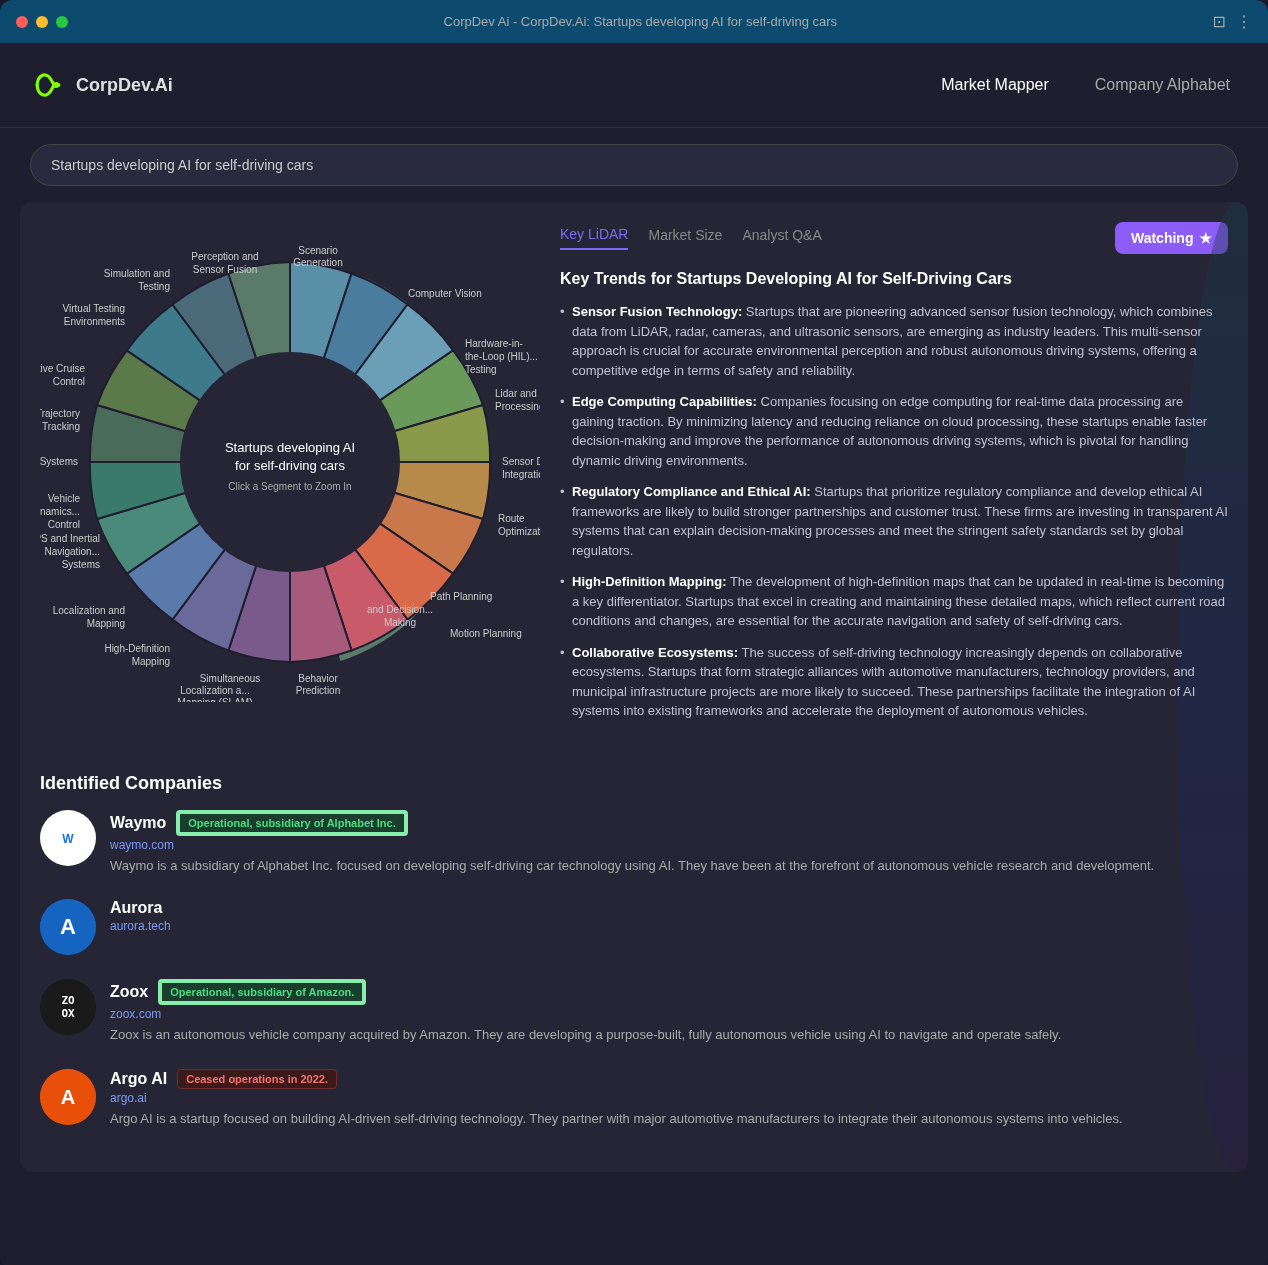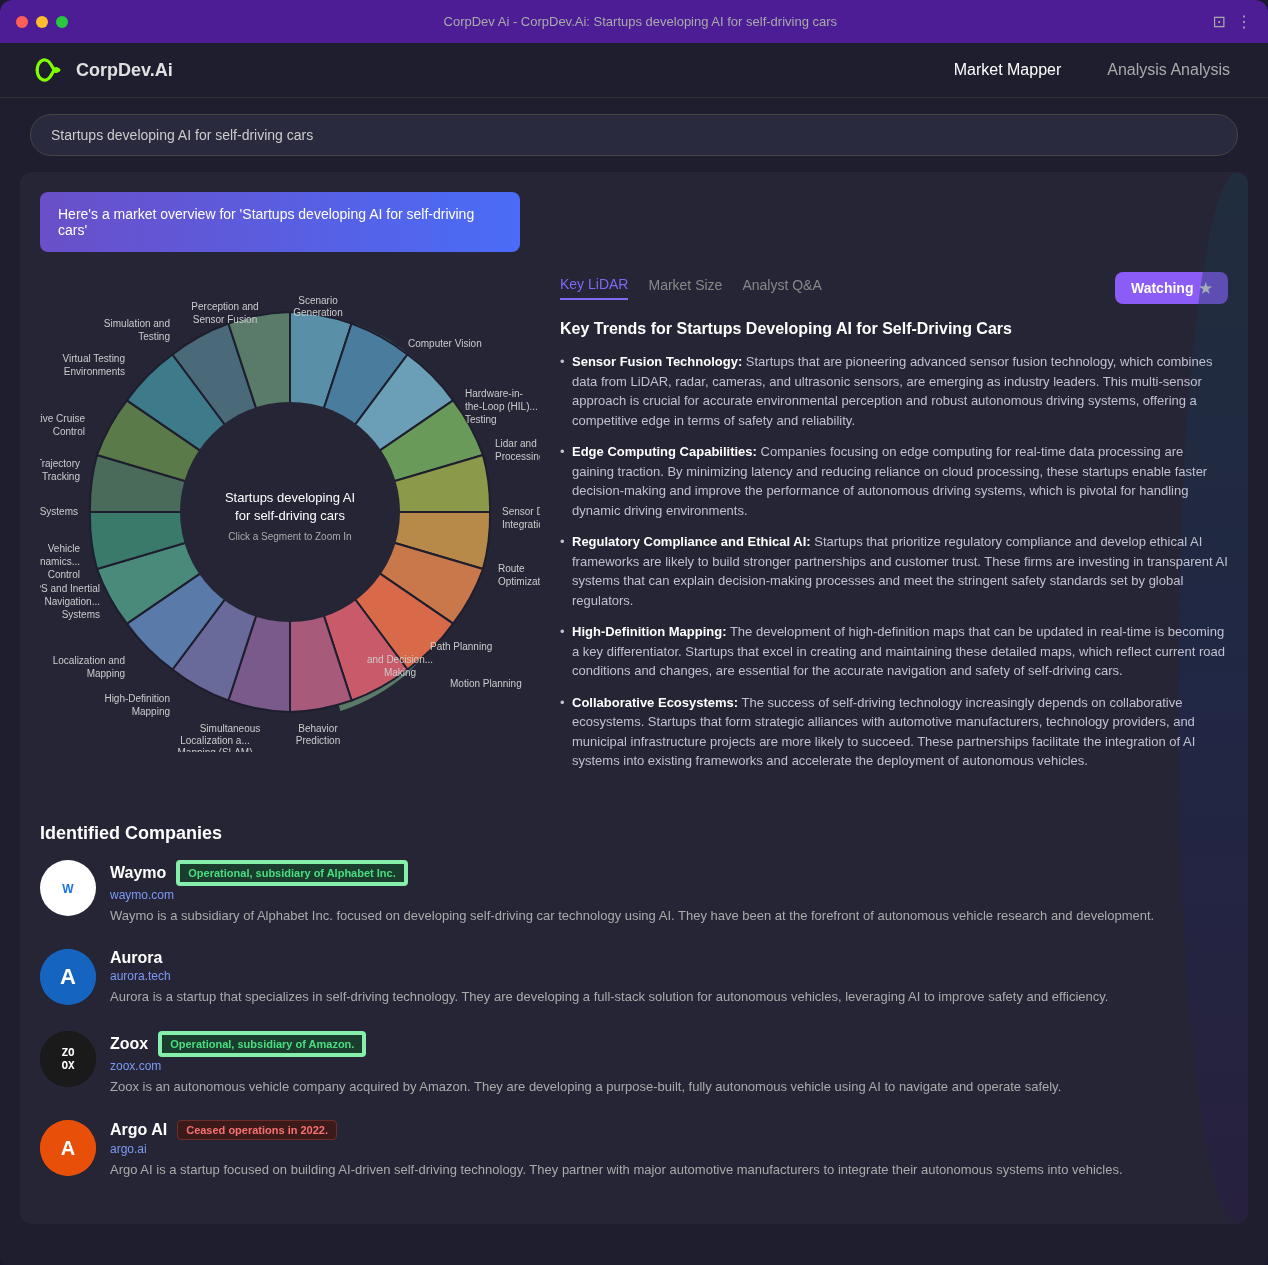--- a/index.html
+++ b/index.html
@@ -5,21 +5,21 @@
     * { box-sizing: border-box; margin: 0; padding: 0; }
     body {
       background: #1a1a2e;
       font-family: -apple-system, BlinkMacSystemFont, 'Segoe UI', sans-serif;
       color: #e0e0e0;
       min-height: 1265px;
       border-radius: 12px;
       overflow: hidden;
     }
     .window-chrome {
-      background: #4c1d95;
+      background: #0c4a6e;
       border-radius: 12px 12px 0 0;
       padding: 12px 16px;
       display: flex;
       align-items: center;
       gap: 10px;
     }
     .traffic-lights { display: flex; gap: 8px; }
     .tl { width: 12px; height: 12px; border-radius: 50%; }
     .tl-red { background: #ff5f57; }
     .tl-yellow { background: #ffbd2e; }
@@ -32,21 +32,21 @@
     }
     .window-icons { display: flex; gap: 10px; color: #aaa; font-size: 16px; }
     .app-container {
       background: #1e1e2e;
       min-height: calc(1265px - 40px);
       padding-bottom: 40px;
     }
     .nav-bar {
       display: flex;
       align-items: center;
-      padding: 9px 30px;
+      padding: 24px 30px;
       border-bottom: 1px solid #333;
       background: #1e1e2e;
     }
     .logo-area {
       display: flex;
       align-items: center;
       gap: 10px;
       margin-right: auto;
     }
     .logo-icon {
@@ -248,29 +248,28 @@
   <div class="nav-bar">
     <div class="logo-area">
       <svg class="logo-icon" viewBox="0 0 40 40" fill="none">
         <path d="M8 20 C8 12, 14 6, 20 10 C26 14, 26 26, 32 20" stroke="#7fff00" stroke-width="3.5" fill="none" stroke-linecap="round"></path>
         <path d="M8 20 C8 28, 14 34, 20 30 C26 26, 26 14, 32 20" stroke="#7fff00" stroke-width="3.5" fill="none" stroke-linecap="round"></path>
       </svg>
       <span class="logo-text">CorpDev.Ai</span>
     </div>
     <div class="nav-links">
       <div class="nav-link active">Market Mapper</div>
-      <div class="nav-link">Analysis Analysis</div>
+      <div class="nav-link">Company Alphabet</div>
     </div>
   </div>
 
   <div class="search-bar">Startups developing AI for self-driving cars</div>
 
   <div class="main-content">
 
-    <div class="ai-message">Here's a market overview for 'Startups developing AI for self-driving cars'</div>
 
     <div class="content-area">
 
       <div class="chart-area">
         <svg class="pie-svg" viewBox="0 0 480 480">
 
           <path d="M240,240 L240,40 A200,200 0 0,1 340,62 Z" fill="#4a7c9e" stroke="#252535" stroke-width="1.5"></path>
 
           <path d="M240,240 L340,62 A200,200 0 0,1 412,130 Z" fill="#5a8fa8" stroke="#252535" stroke-width="1.5"></path>
 
@@ -460,21 +459,20 @@
           <svg width="56" height="56" viewBox="0 0 56 56">
             <circle cx="28" cy="28" r="28" fill="#1565c0"></circle>
             <text x="28" y="35" text-anchor="middle" font-size="22" fill="#fff" font-weight="800" font-family="sans-serif">A</text>
           </svg>
         </div>
         <div class="company-info">
           <div class="company-name-row">
             <span class="company-name">Aurora</span>
           </div>
           <div class="company-url">aurora.tech</div>
-          <div class="company-desc">Aurora is a startup that specializes in self-driving technology. They are developing a full-stack solution for autonomous vehicles, leveraging AI to improve safety and efficiency.</div>
         </div>
       </div>
 
       <div class="company-item">
         <div class="company-logo" style="background:#1a1a1a; flex-direction:column;">
           <svg width="56" height="56" viewBox="0 0 56 56">
             <circle cx="28" cy="28" r="28" fill="#1a1a1a"></circle>
             <text x="28" y="25" text-anchor="middle" font-size="11" fill="#fff" font-weight="800" font-family="monospace">ZO</text>
             <text x="28" y="38" text-anchor="middle" font-size="11" fill="#fff" font-weight="800" font-family="monospace">OX</text>
           </svg>

